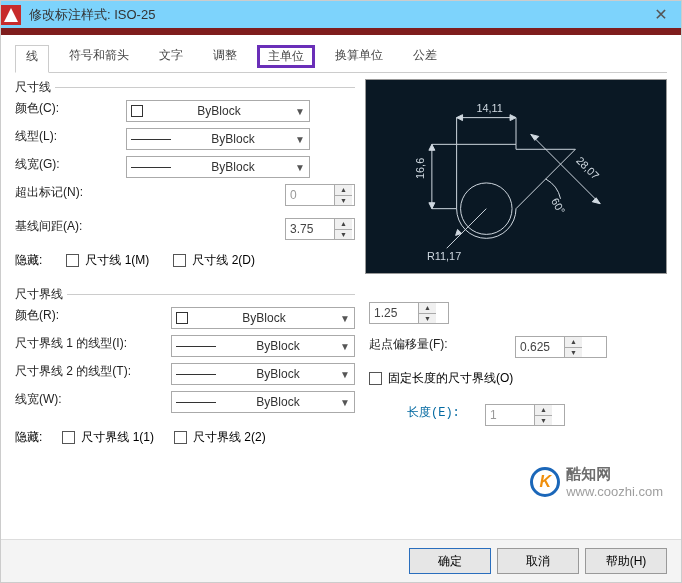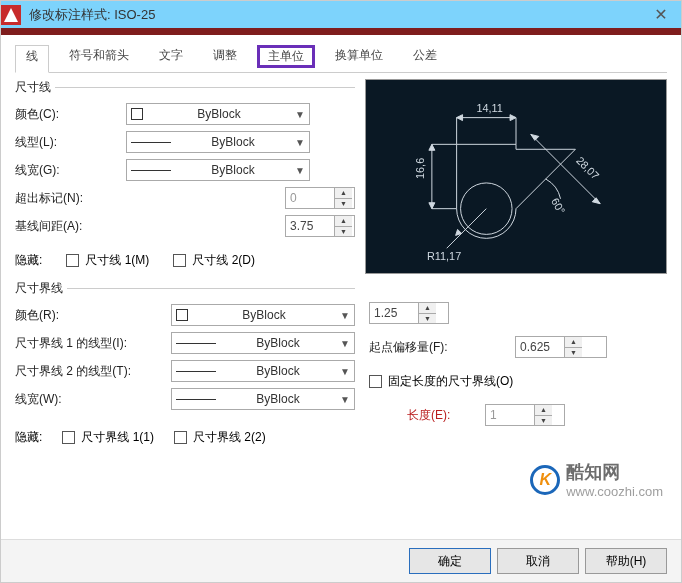--- a/index.html
+++ b/index.html
@@ -99,21 +99,21 @@
     margin: 0 0 4px 0;
     padding: 4px 0 2px 0;
   }
   legend {
     padding: 0 4px 0 0;
     color: #222;
     font-size: 12px;
   }
   .row {
     display: flex;
-    align-items: center;
+    align-items: flex-start;
     height: 28px;
     gap: 6px;
   }
   .lbl { width: 105px; color: #222; }
   .lbl-long { width: 150px; color: #222; }
   .combo {
     display: flex;
     align-items: center;
     border: 1px solid #aaa;
     background: #fff;
@@ -178,21 +178,21 @@
     background: #fff;
   }
   .lower {
     display: flex;
     gap: 14px;
   }
   .lower-left { flex: 0 0 340px; }
   .lower-right { flex: 1; padding-top: 16px; }
   .lower-right .row { height: 34px; }
   .lr-lbl { width: 140px; color: #222; }
-  .lr-lbl-indent { width: 110px; padding-left: 38px; color: #b91c1c; }
+  .lr-lbl-indent { width: 110px; padding-left: 38px; color: #0369a1; font-family: Liberation Mono, monospace; }
   .footer {
     display: flex;
     justify-content: flex-end;
     gap: 6px;
     padding: 8px 14px;
     border-top: 1px solid #ddd;
     background: #f4f4f4;
   }
   .btn {
     width: 82px;
@@ -224,21 +224,21 @@
     justify-content: center;
     background: #fff;
   }
   .wm-circle span {
     color: #f08a00;
     font-style: italic;
     font-weight: bold;
     font-size: 16px;
   }
   .wm-text {
-    font-size: 18px;
+    font-size: 15px;
     color: #666;
     font-weight: bold;
   }
   .preview svg { width: 100%; height: 100%; }
 </style>
 </head>
 <body>
 
 <div class="window">
 
@@ -301,21 +301,21 @@
             <span style="flex:1"></span>
             <div class="spin">
               <input disabled="" value="0" style="">
               <div class="spin-btns">
                 <div class="spin-btn">▲</div>
                 <div class="spin-btn">▼</div>
               </div>
             </div>
           </div>
 
-          <div class="row" style="margin-top:0">
+          <div class="row" style="margin-top:6px">
             <span class="lbl">基线间距(A):</span>
             <span style="flex:1"></span>
             <div class="spin">
               <input value="3.75" style="">
               <div class="spin-btns">
                 <div class="spin-btn">▲</div>
                 <div class="spin-btn">▼</div>
               </div>
             </div>
           </div>

